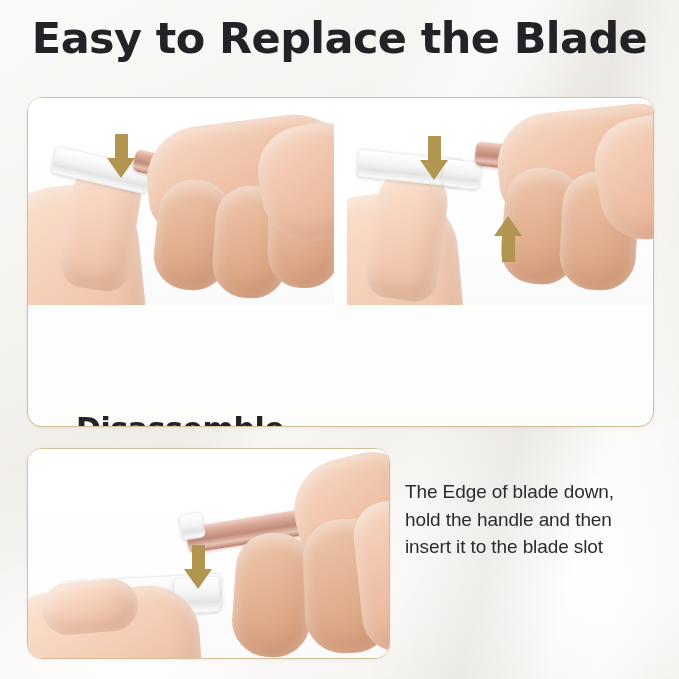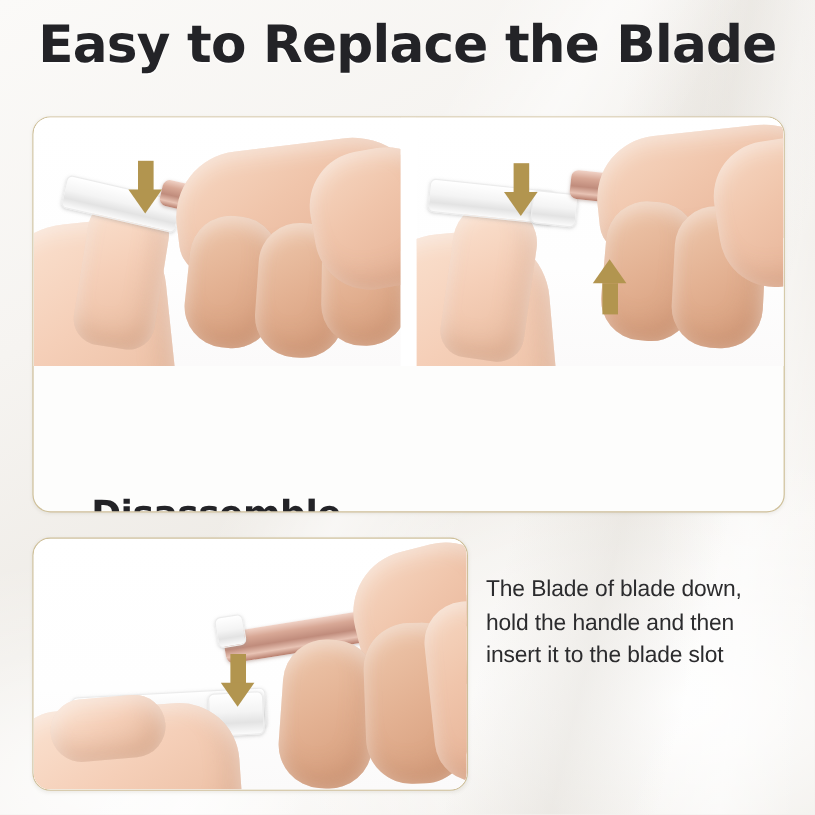--- a/index.html
+++ b/index.html
@@ -174,16 +174,16 @@
 
         <div class="arrow down" style="left:170px;top:96px;">
           <span class="stem"></span>
             <span class="head"></span>
         </div>
       </div>
     </div>
   </div>
 
   <div class="caption" id="caption-assemble">
-    <div class="body">The Blade of blade down, hold the handle and then insert it to the blade slot</div>
+    <div class="body">The Edge of blade down, hold the handle and then insert it to the blade slot</div>
   </div>
 
 </div>
 
 </body></html>

